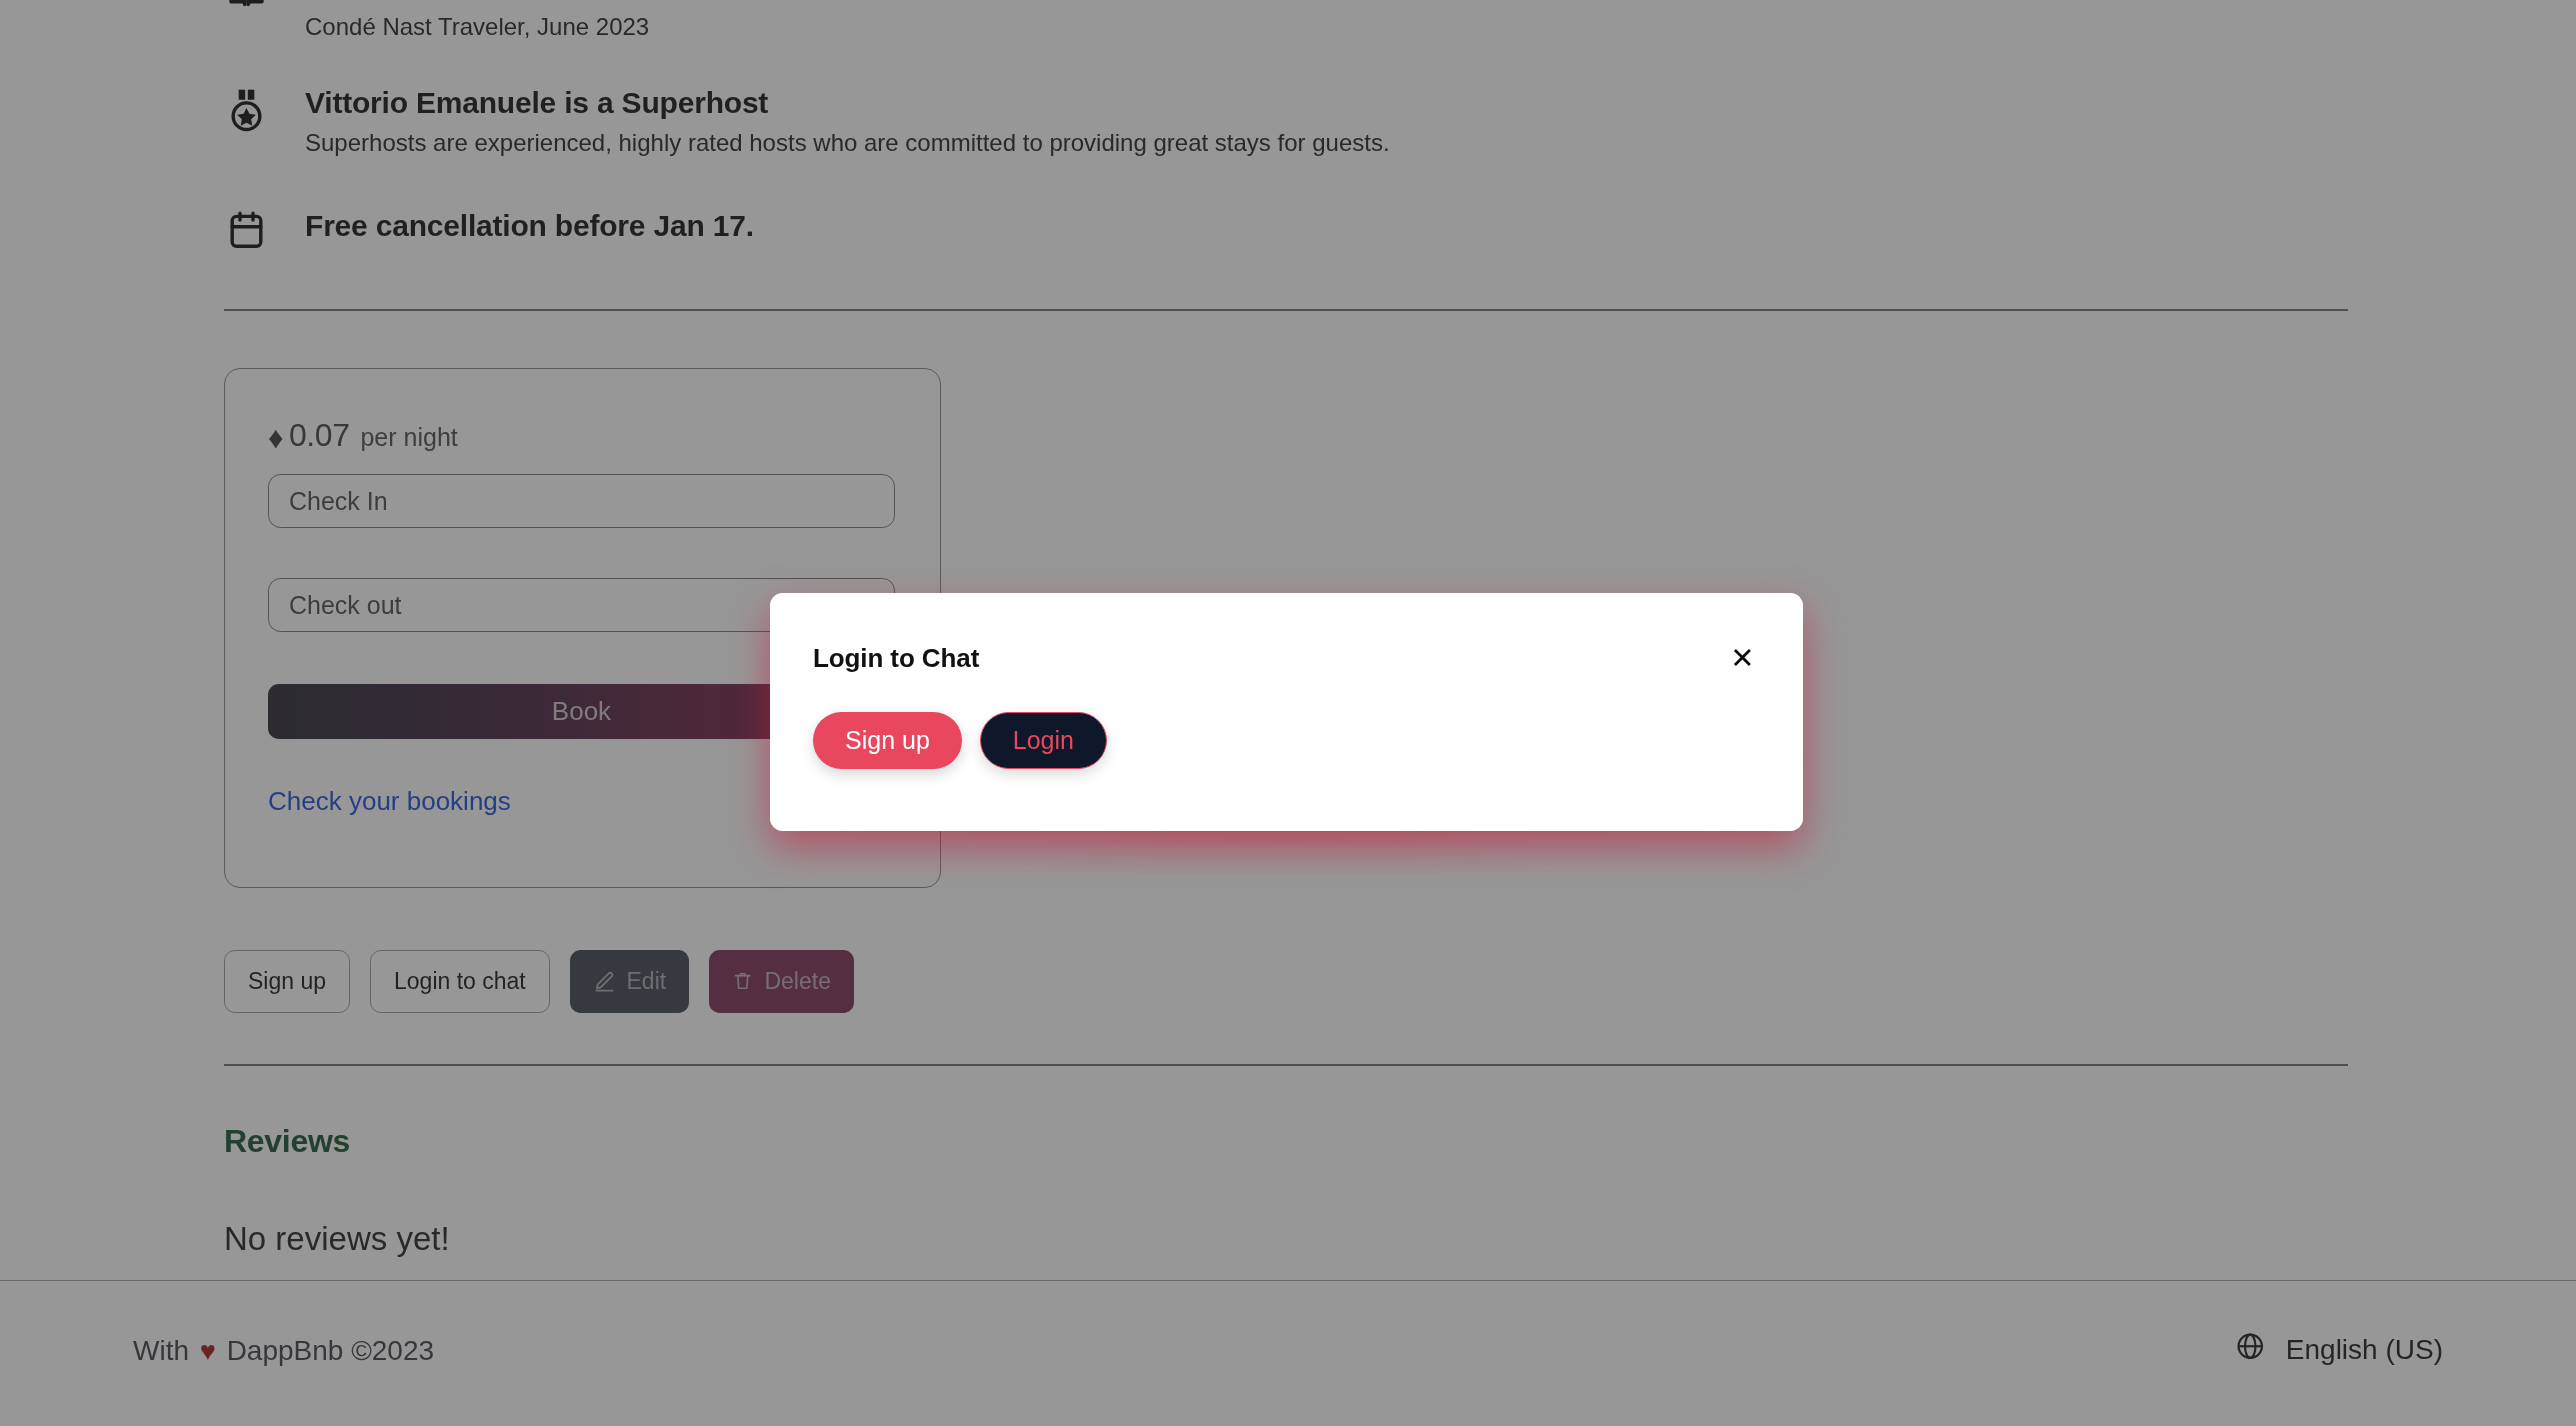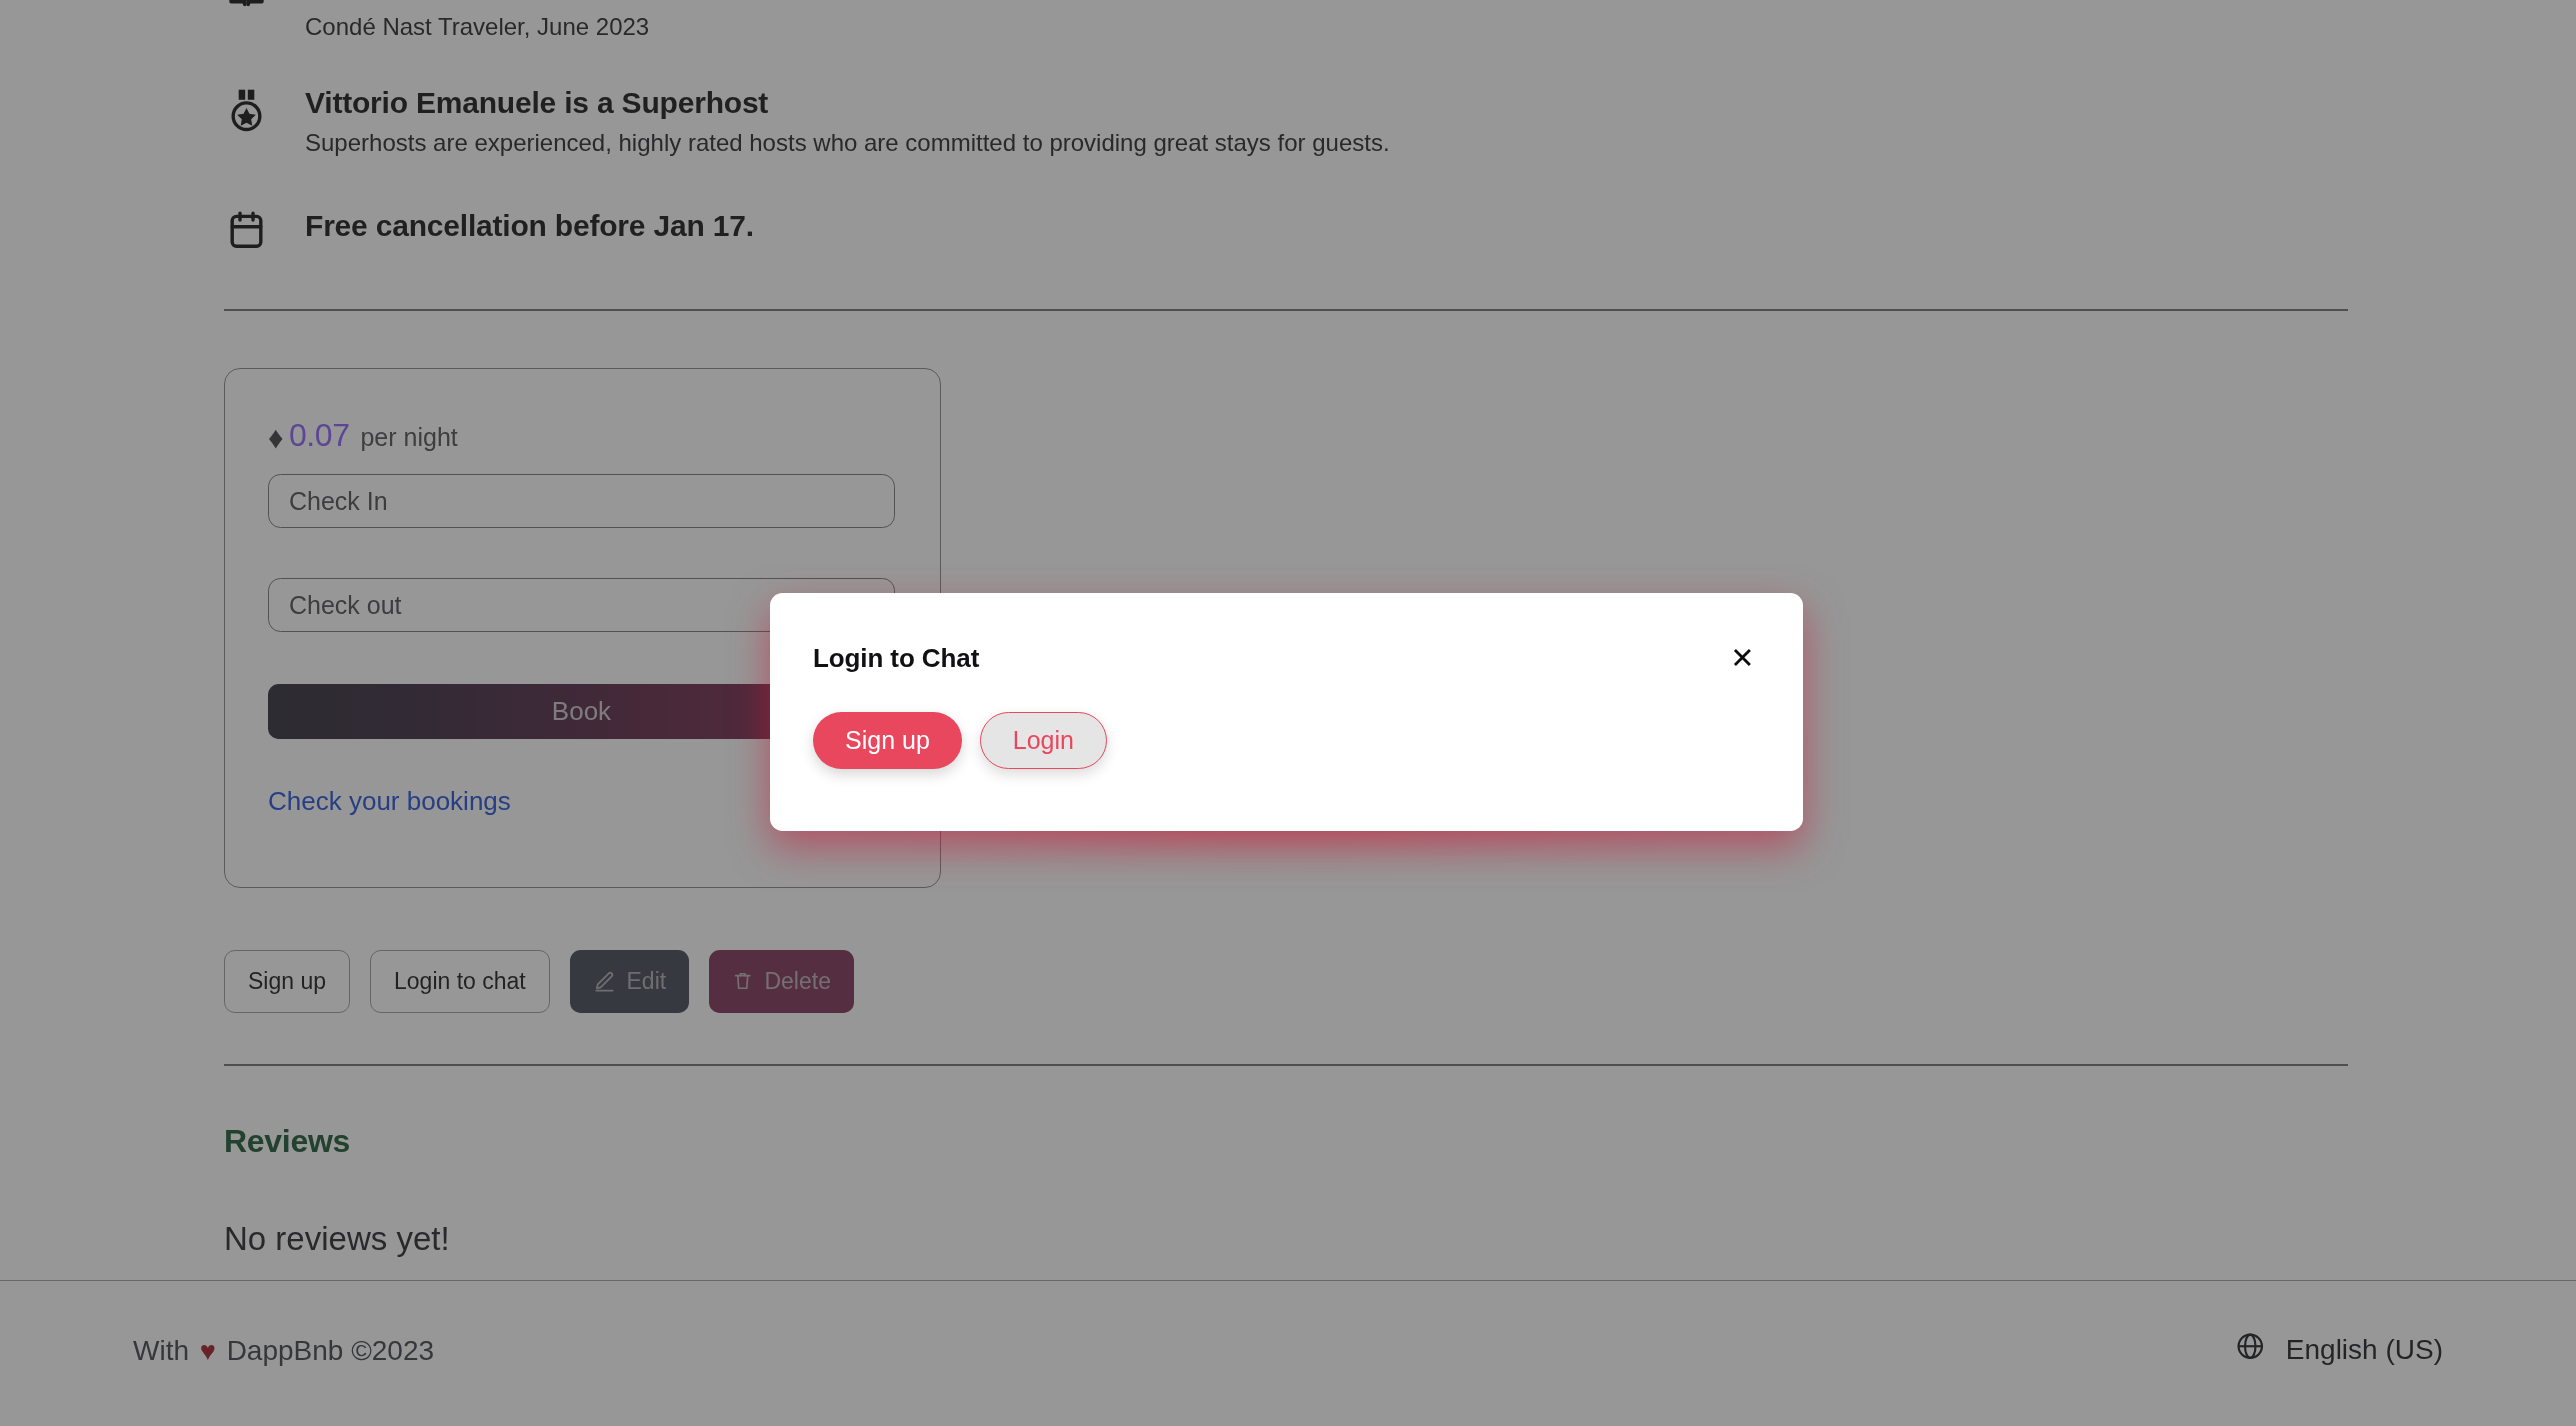--- a/index.html
+++ b/index.html
@@ -76,21 +76,21 @@
     display:flex; align-items:baseline; gap:5.4px;
   }
   .eth-glyph {
     font-size:30.5px;
     color:#3b3b41;
     line-height:1;
     position:relative; top:1.8px;
   }
   .price-amount {
     font-size:32px;
-    color:#8b5cf6;
+    color:#404040;
     letter-spacing:-0.4px;
   }
   .price-unit {
     font-size:25px;
     color:#4d4d53;
     margin-left:5.4px;
   }
 
   .field {
     position:absolute;
@@ -261,21 +261,21 @@
     cursor:pointer;
     padding:0 32px;
   }
   #signup-pill {
     background:#e8475e;
     border:none;
     color:#ffffff;
     box-shadow:0 5.4px 14.3px rgba(0,0,0,0.16);
   }
   #login-pill {
-    background:#e5e5e5;
+    background:#0f172a;
     border:1.8px solid #e8475e;
     color:#e8475e;
     box-shadow:0 5.4px 14.3px rgba(0,0,0,0.14);
   }
 </style>
 </head>
 <body>
 
 <div id="page">
 

